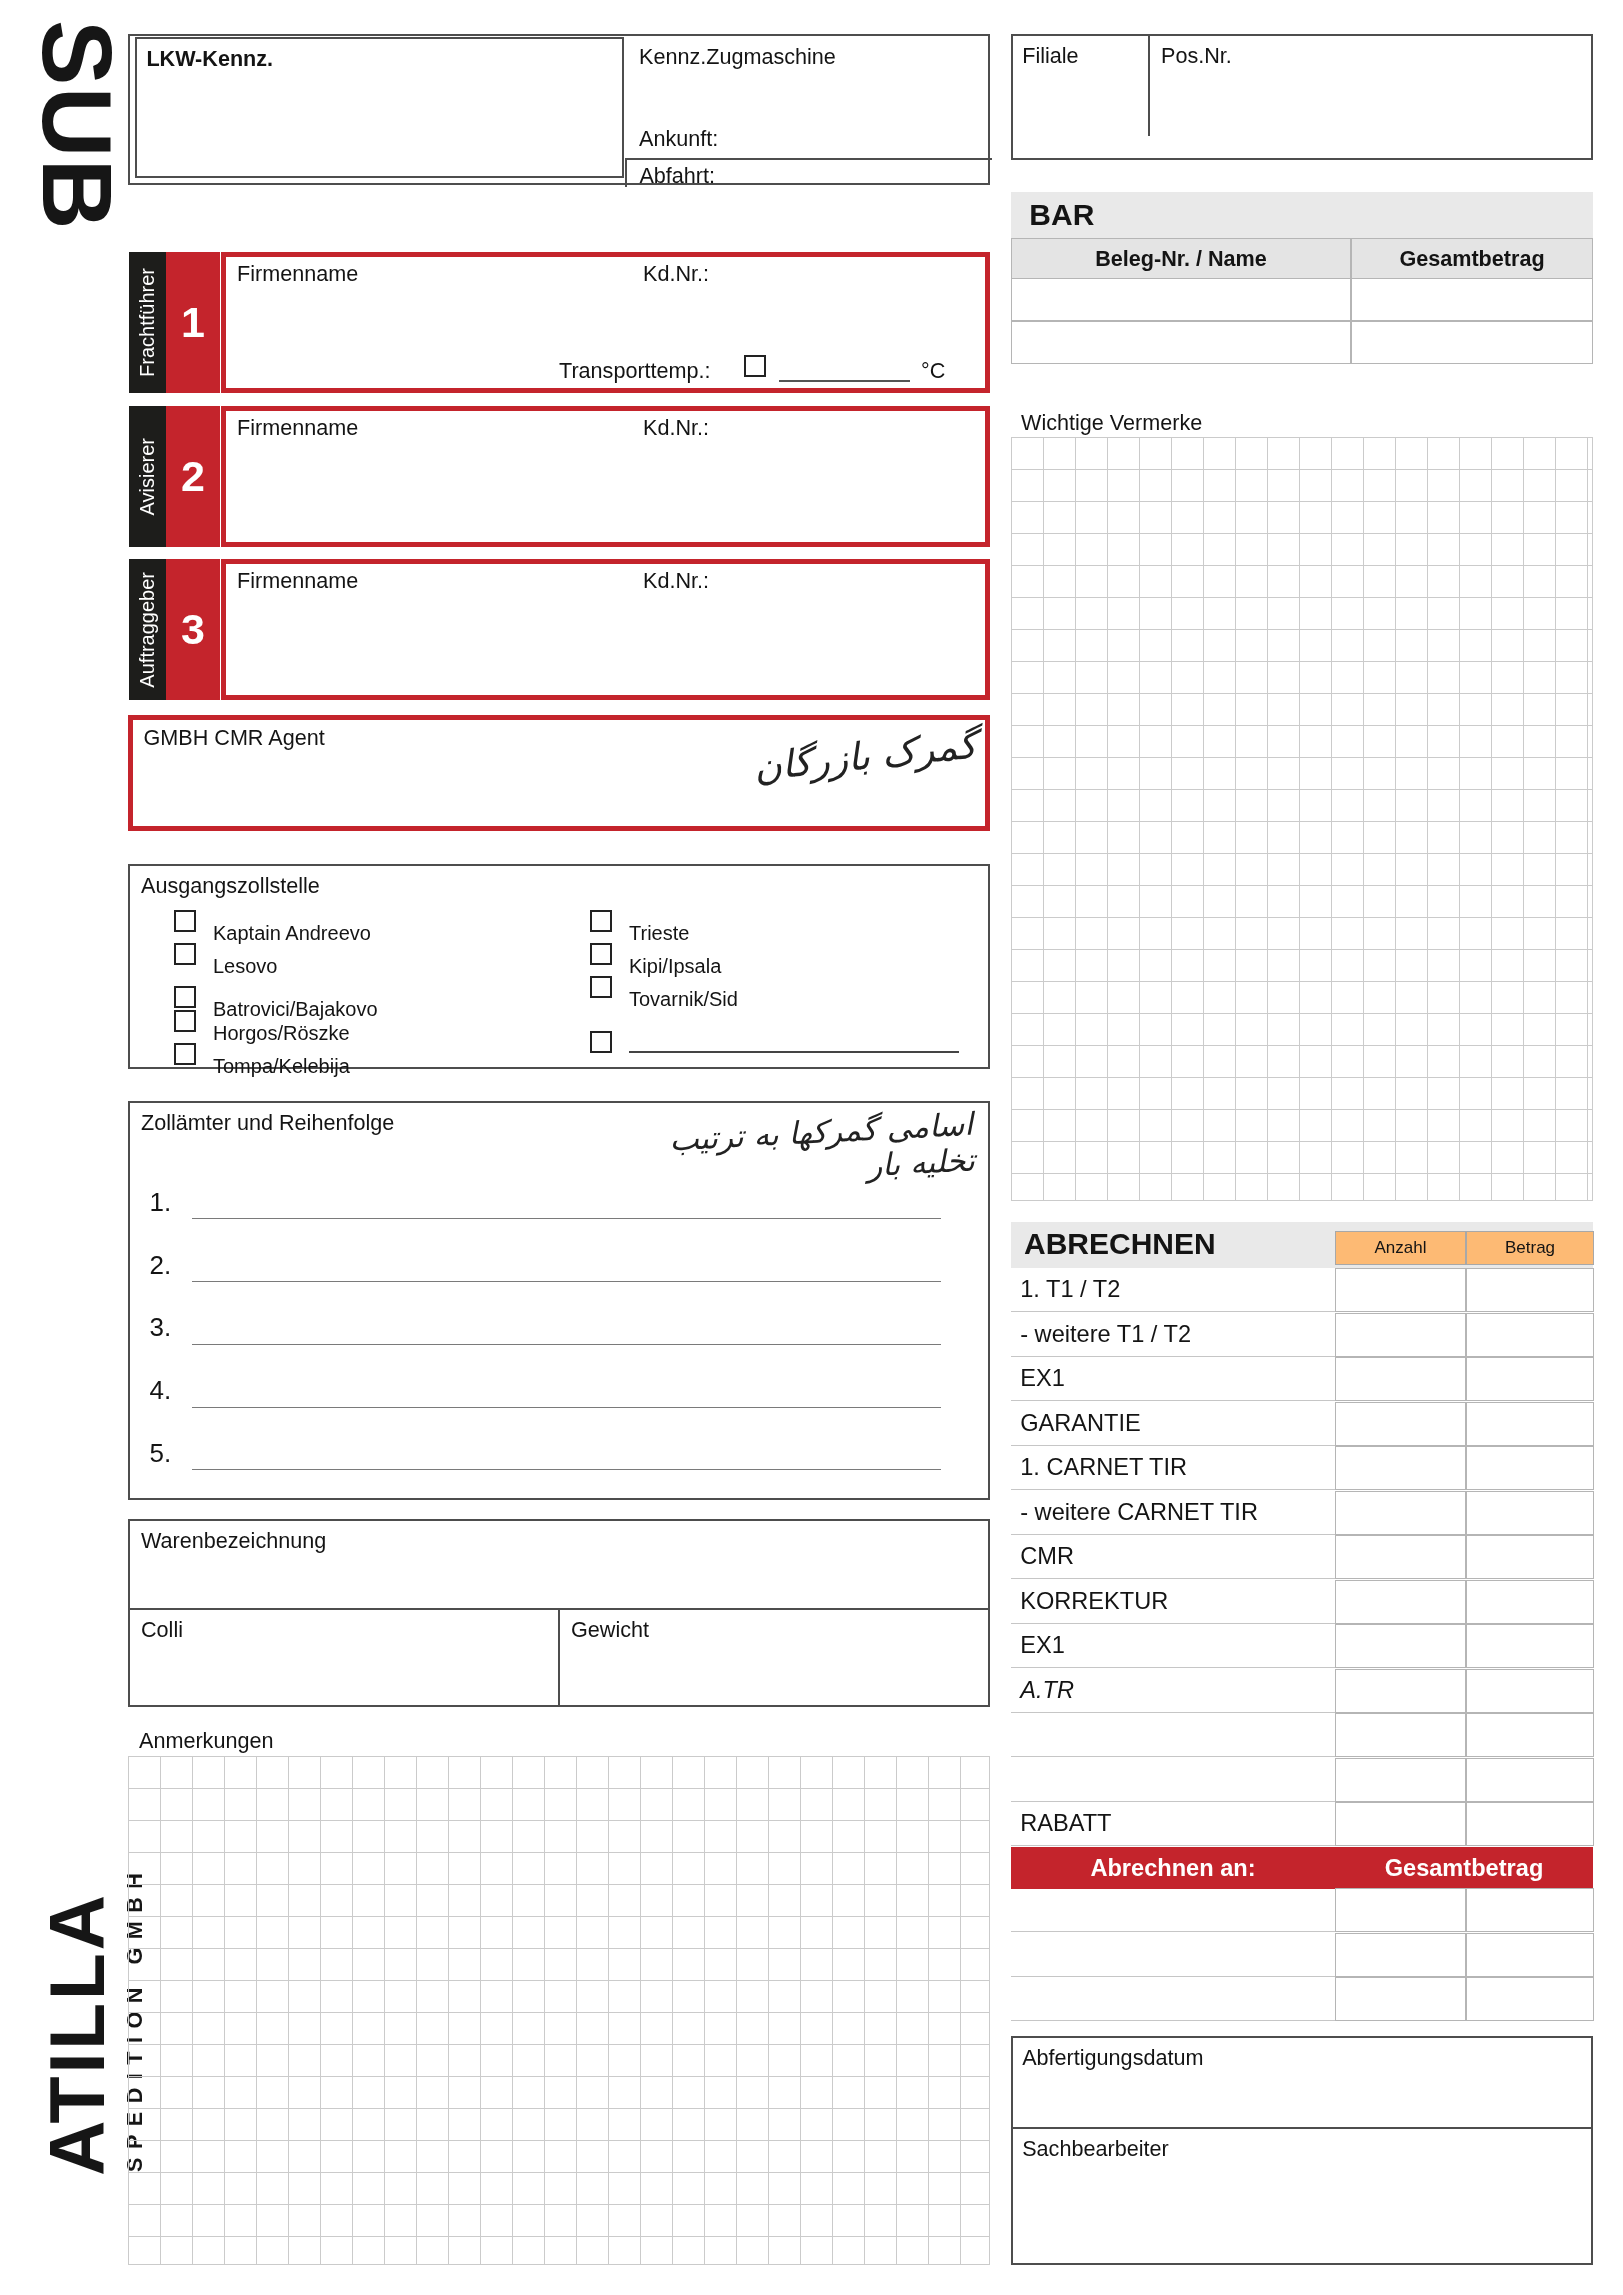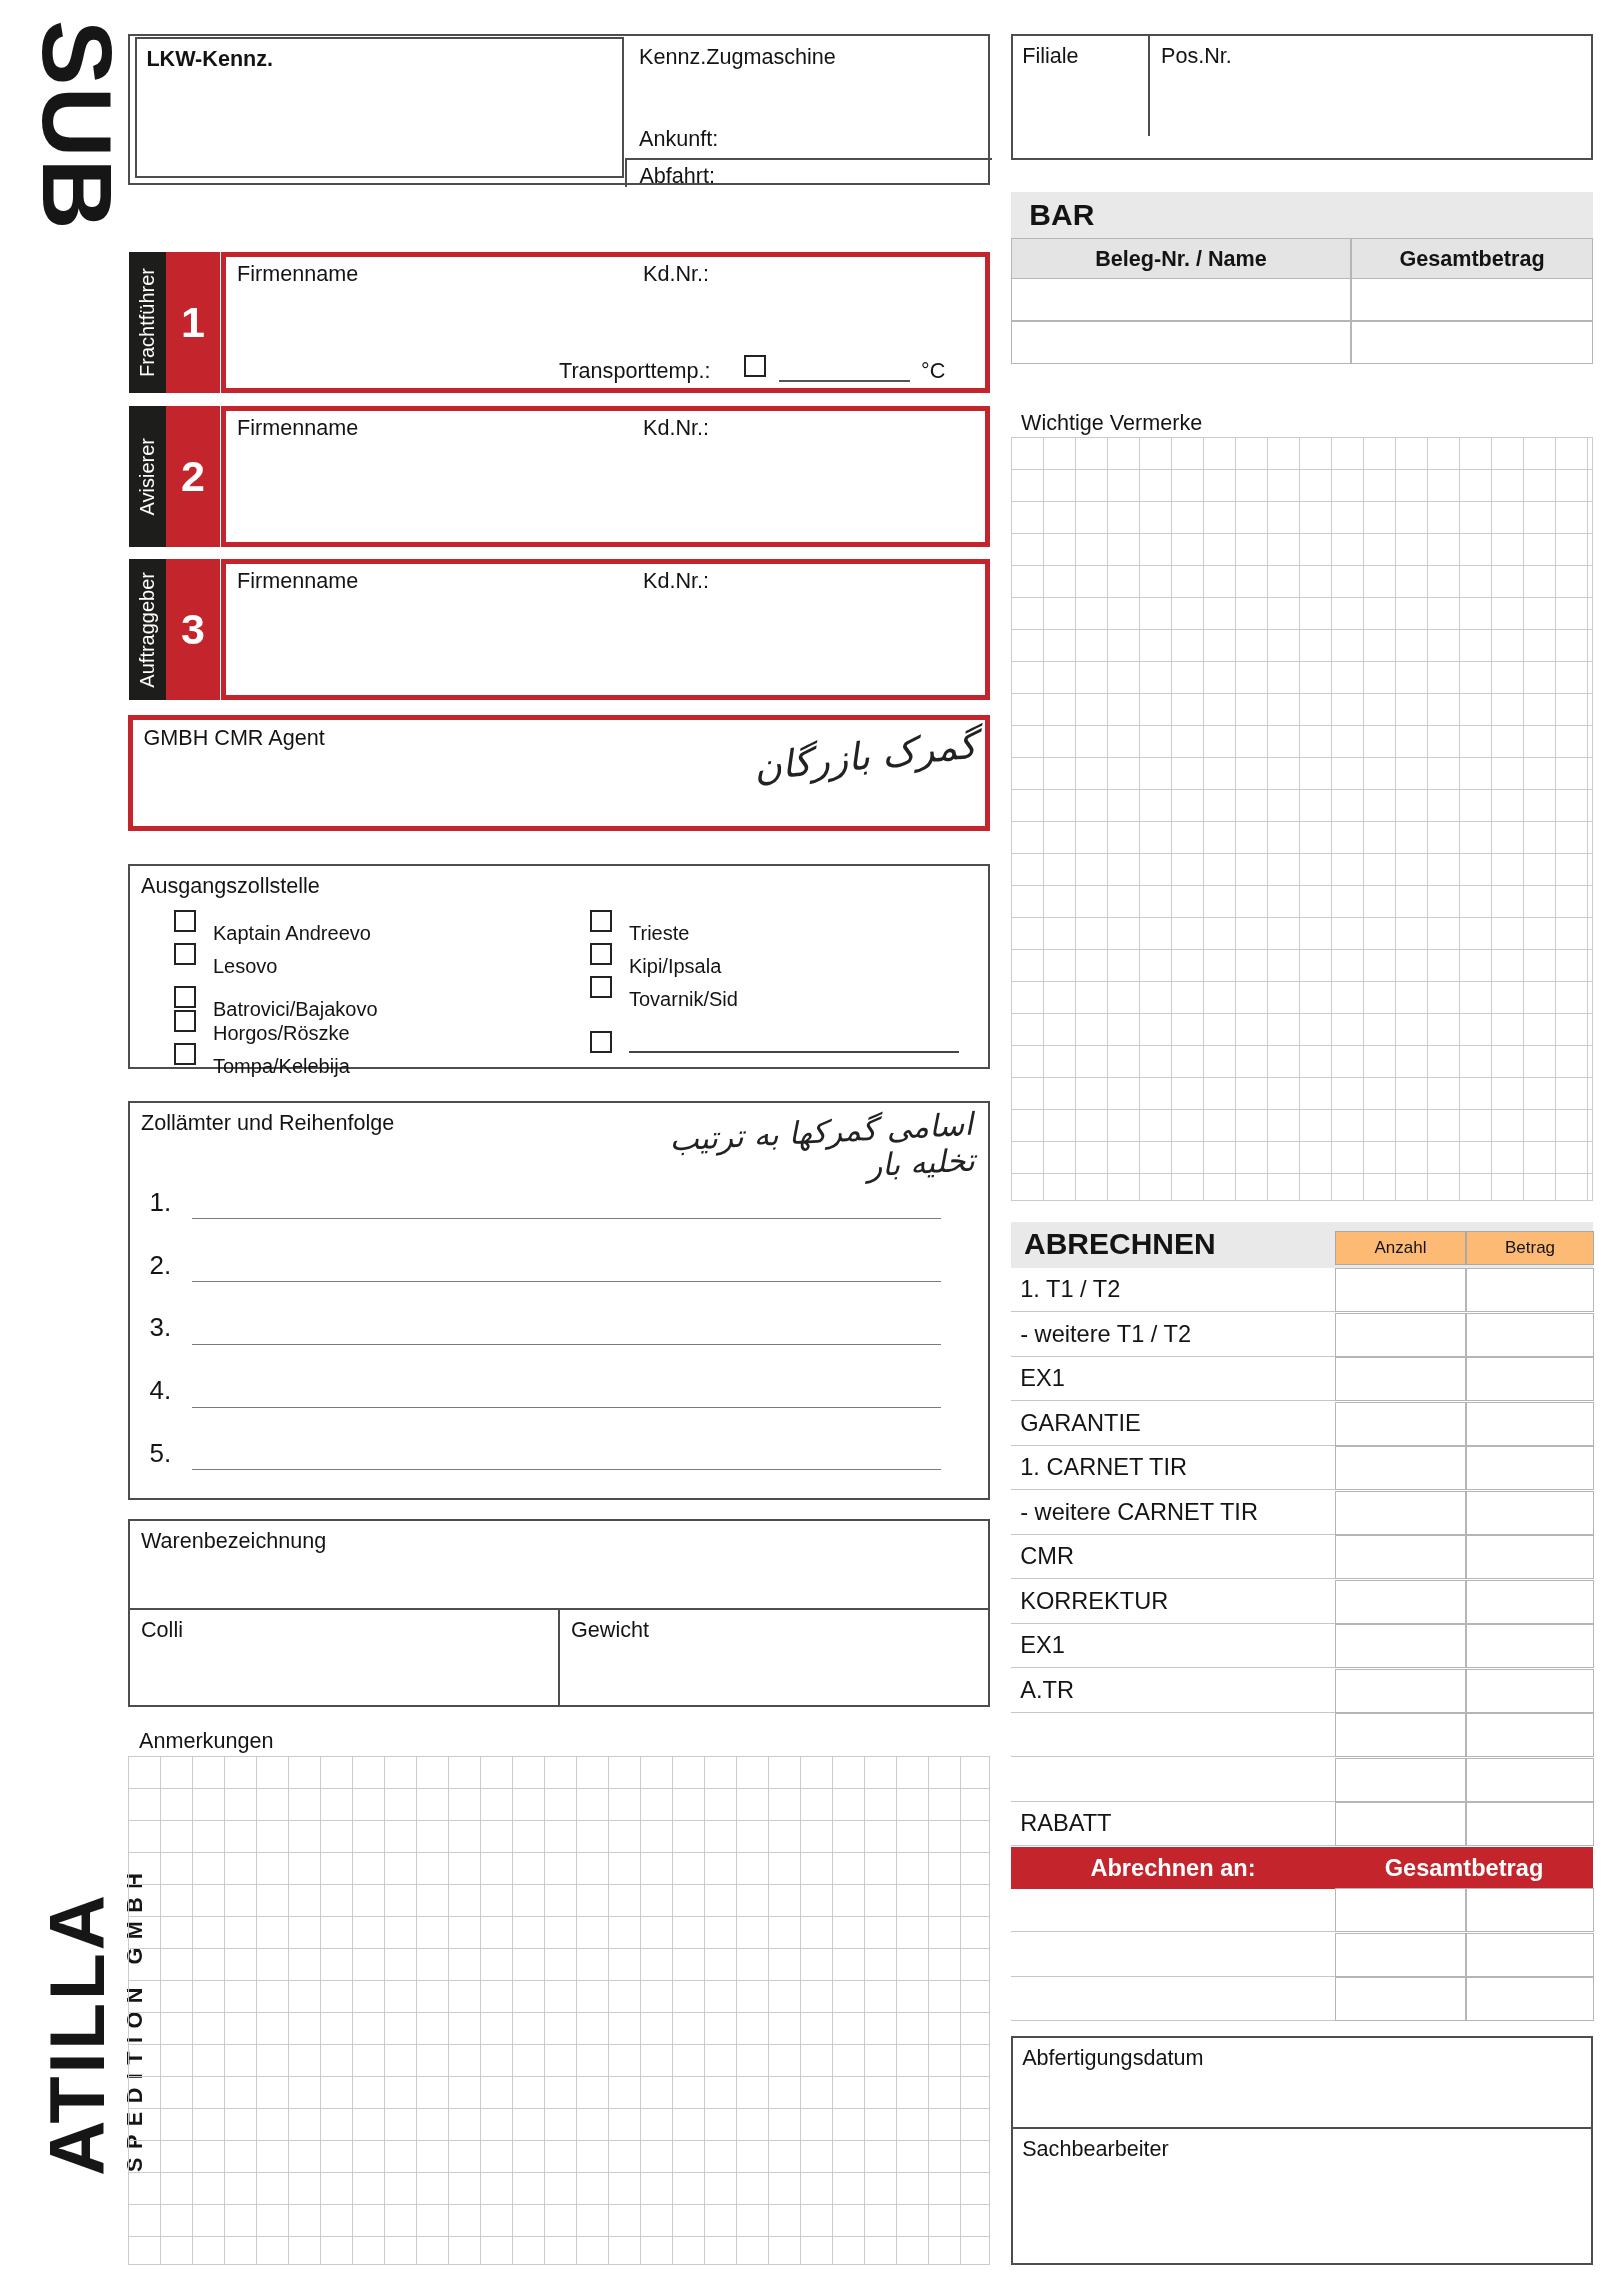--- a/index.html
+++ b/index.html
@@ -277,21 +277,21 @@
   <div class="ab-row" style="top:1580px;">
     <div class="ab-lbl">KORREKTUR</div>
     <div class="ab-anz"></div>
       <div class="ab-bet"></div>
   </div>
   <div class="ab-row" style="top:1624px;">
     <div class="ab-lbl">EX1</div>
     <div class="ab-anz"></div>
       <div class="ab-bet"></div>
   </div>
-  <div class="ab-row" style="top:1669px;">
+  <div class="ab-row" style="top:1669px;font-style:italic;">
     <div class="ab-lbl">A.TR</div>
     <div class="ab-anz"></div>
       <div class="ab-bet"></div>
   </div>
   <div class="ab-row" style="top:1713px;">
     <div class="ab-lbl"></div>
     <div class="ab-anz"></div>
       <div class="ab-bet"></div>
   </div>
   <div class="ab-row" style="top:1758px;">

